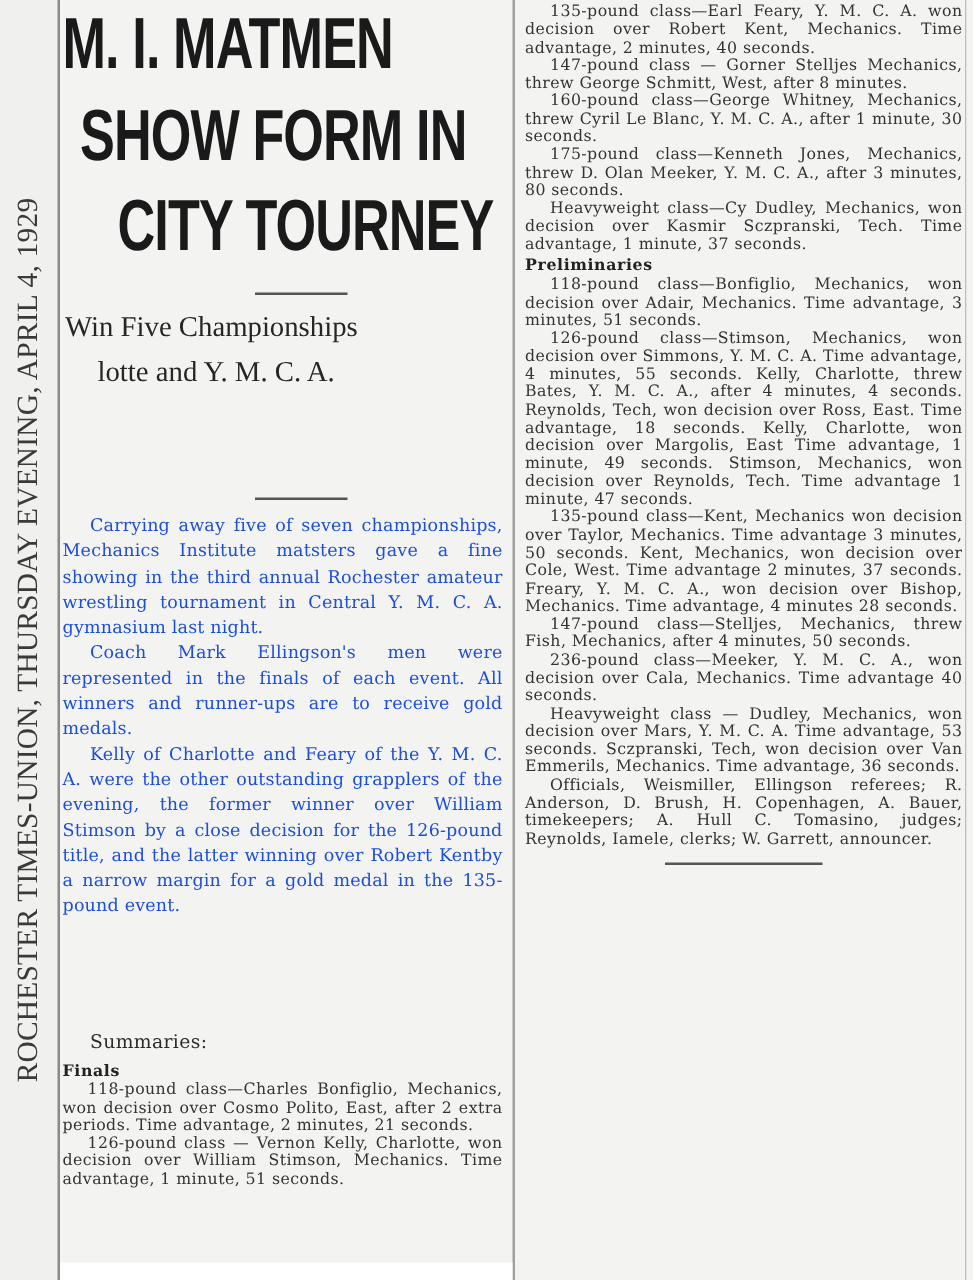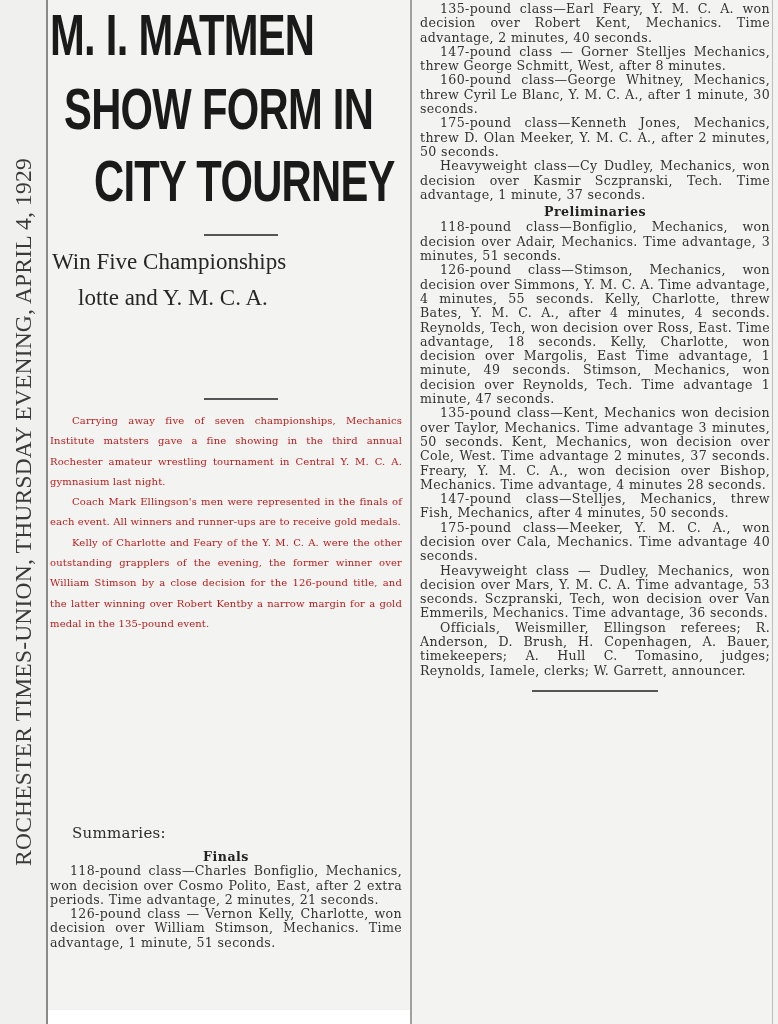--- a/index.html
+++ b/index.html
@@ -40,28 +40,28 @@
 
   .deck {
     position: absolute; left: 2px; top: 244px; width: 352px;
     font-family: "Liberation Serif", serif; font-size: 23px; line-height: 36px; color: #262626;
   }
   .deck div { white-space: nowrap; }
   .deck .d1 { padding-left: 0; }
   .deck .ind { padding-left: 26px; }
 
   .body-text {
-    font-family: "DejaVu Serif", serif; font-size: 10px; line-height: 20.3px;
-    text-align: justify; color: #b91c1c; letter-spacing: 0.15px;
+    font-family: "DejaVu Serif", serif; font-size: 14px; line-height: 20.3px;
+    text-align: justify; color: #1d4ed8; letter-spacing: 0.15px;
   }
   .para { text-indent: 22px; }
   .left-body { position: absolute; left: 0; top: 411px; width: 352px; }
 
   .summ-label { position: absolute; left: 22px; top: 824px; font-family: "DejaVu Serif", serif; font-size: 15px; color: #2c2c2c; letter-spacing: 0.3px;}
-  .sect-head { text-align: center; font-family: "DejaVu Serif", serif; font-weight: bold; font-size: 12.6px; color: #222; letter-spacing: 0.5px; }
+  .sect-head { text-align: left; font-family: "DejaVu Serif", serif; font-weight: bold; font-size: 12.6px; color: #222; letter-spacing: 0.5px; }
 
   .res-text {
     font-family: "DejaVu Serif", serif; font-size: 12.6px; line-height: 14.3px;
     text-align: justify; color: #333; letter-spacing: 0.35px;
   }
   .res-text .para { text-indent: 20px; }
 
   .finals-left { position: absolute; left: 0; top: 850px; width: 352px; }
   .finals-head { margin-bottom: 0; }
   .right-block { position: absolute; left: 0; top: 0; width: 350px; }
@@ -107,30 +107,30 @@
     </div>
   </div>
 
   <div class="bottom-white"></div>
 
   <div class="col-right">
     <div class="right-block res-text">
       <p class="para">135-pound class—Earl Feary, Y. M. C. A. won decision over Robert Kent, Mechanics. Time advantage, 2 minutes, 40 seconds.</p>
       <p class="para">147-pound class — Gorner Stelljes Mechanics, threw George Schmitt, West, after 8 minutes.</p>
       <p class="para">160-pound class—George Whitney, Mechanics, threw Cyril Le Blanc, Y. M. C. A., after 1 minute, 30 seconds.</p>
-      <p class="para">175-pound class—Kenneth Jones, Mechanics, threw D. Olan Meeker, Y. M. C. A., after 2 minutes, 50 seconds.</p>
+      <p class="para">175-pound class—Kenneth Jones, Mechanics, threw D. Olan Meeker, Y. M. C. A., after 3 minutes, 80 seconds.</p>
       <p class="para">Heavyweight class—Cy Dudley, Mechanics, won decision over Kasmir Sczpranski, Tech. Time advantage, 1 minute, 37 seconds.</p>
 
       <div class="sect-head" style="margin:3px 0 1px 0;">Preliminaries</div>
 
       <p class="para">118-pound class—Bonfiglio, Mechanics, won decision over Adair, Mechanics. Time advantage, 3 minutes, 51 seconds.</p>
       <p class="para">126-pound class—Stimson, Mechanics, won decision over Simmons, Y. M. C. A. Time advantage, 4 minutes, 55 seconds. Kelly, Charlotte, threw Bates, Y. M. C. A., after 4 minutes, 4 seconds. Reynolds, Tech, won decision over Ross, East. Time advantage, 18 seconds. Kelly, Charlotte, won decision over Margolis, East Time advantage, 1 minute, 49 seconds. Stimson, Mechanics, won decision over Reynolds, Tech. Time advantage 1 minute, 47 seconds.</p>
       <p class="para">135-pound class—Kent, Mechanics won decision over Taylor, Mechanics. Time advantage 3 minutes, 50 seconds. Kent, Mechanics, won decision over Cole, West. Time advantage 2 minutes, 37 seconds. Freary, Y. M. C. A., won decision over Bishop, Mechanics. Time advantage, 4 minutes 28 seconds.</p>
       <p class="para">147-pound class—Stelljes, Mechanics, threw Fish, Mechanics, after 4 minutes, 50 seconds.</p>
-      <p class="para">175-pound class—Meeker, Y. M. C. A., won decision over Cala, Mechanics. Time advantage 40 seconds.</p>
+      <p class="para">236-pound class—Meeker, Y. M. C. A., won decision over Cala, Mechanics. Time advantage 40 seconds.</p>
       <p class="para">Heavyweight class — Dudley, Mechanics, won decision over Mars, Y. M. C. A. Time advantage, 53 seconds. Sczpranski, Tech, won decision over Van Emmerils, Mechanics. Time advantage, 36 seconds.</p>
       <p class="para">Officials, Weismiller, Ellingson referees; R. Anderson, D. Brush, H. Copenhagen, A. Bauer, timekeepers; A. Hull C. Tomasino, judges; Reynolds, Iamele, clerks; W. Garrett, announcer.</p>
 
       <div style="height:12px;"></div>
       <div class="short-rule" style="position:relative; left:112px; width:126px; height:2px;"></div>
     </div>
   </div>
 
 </div>
 

